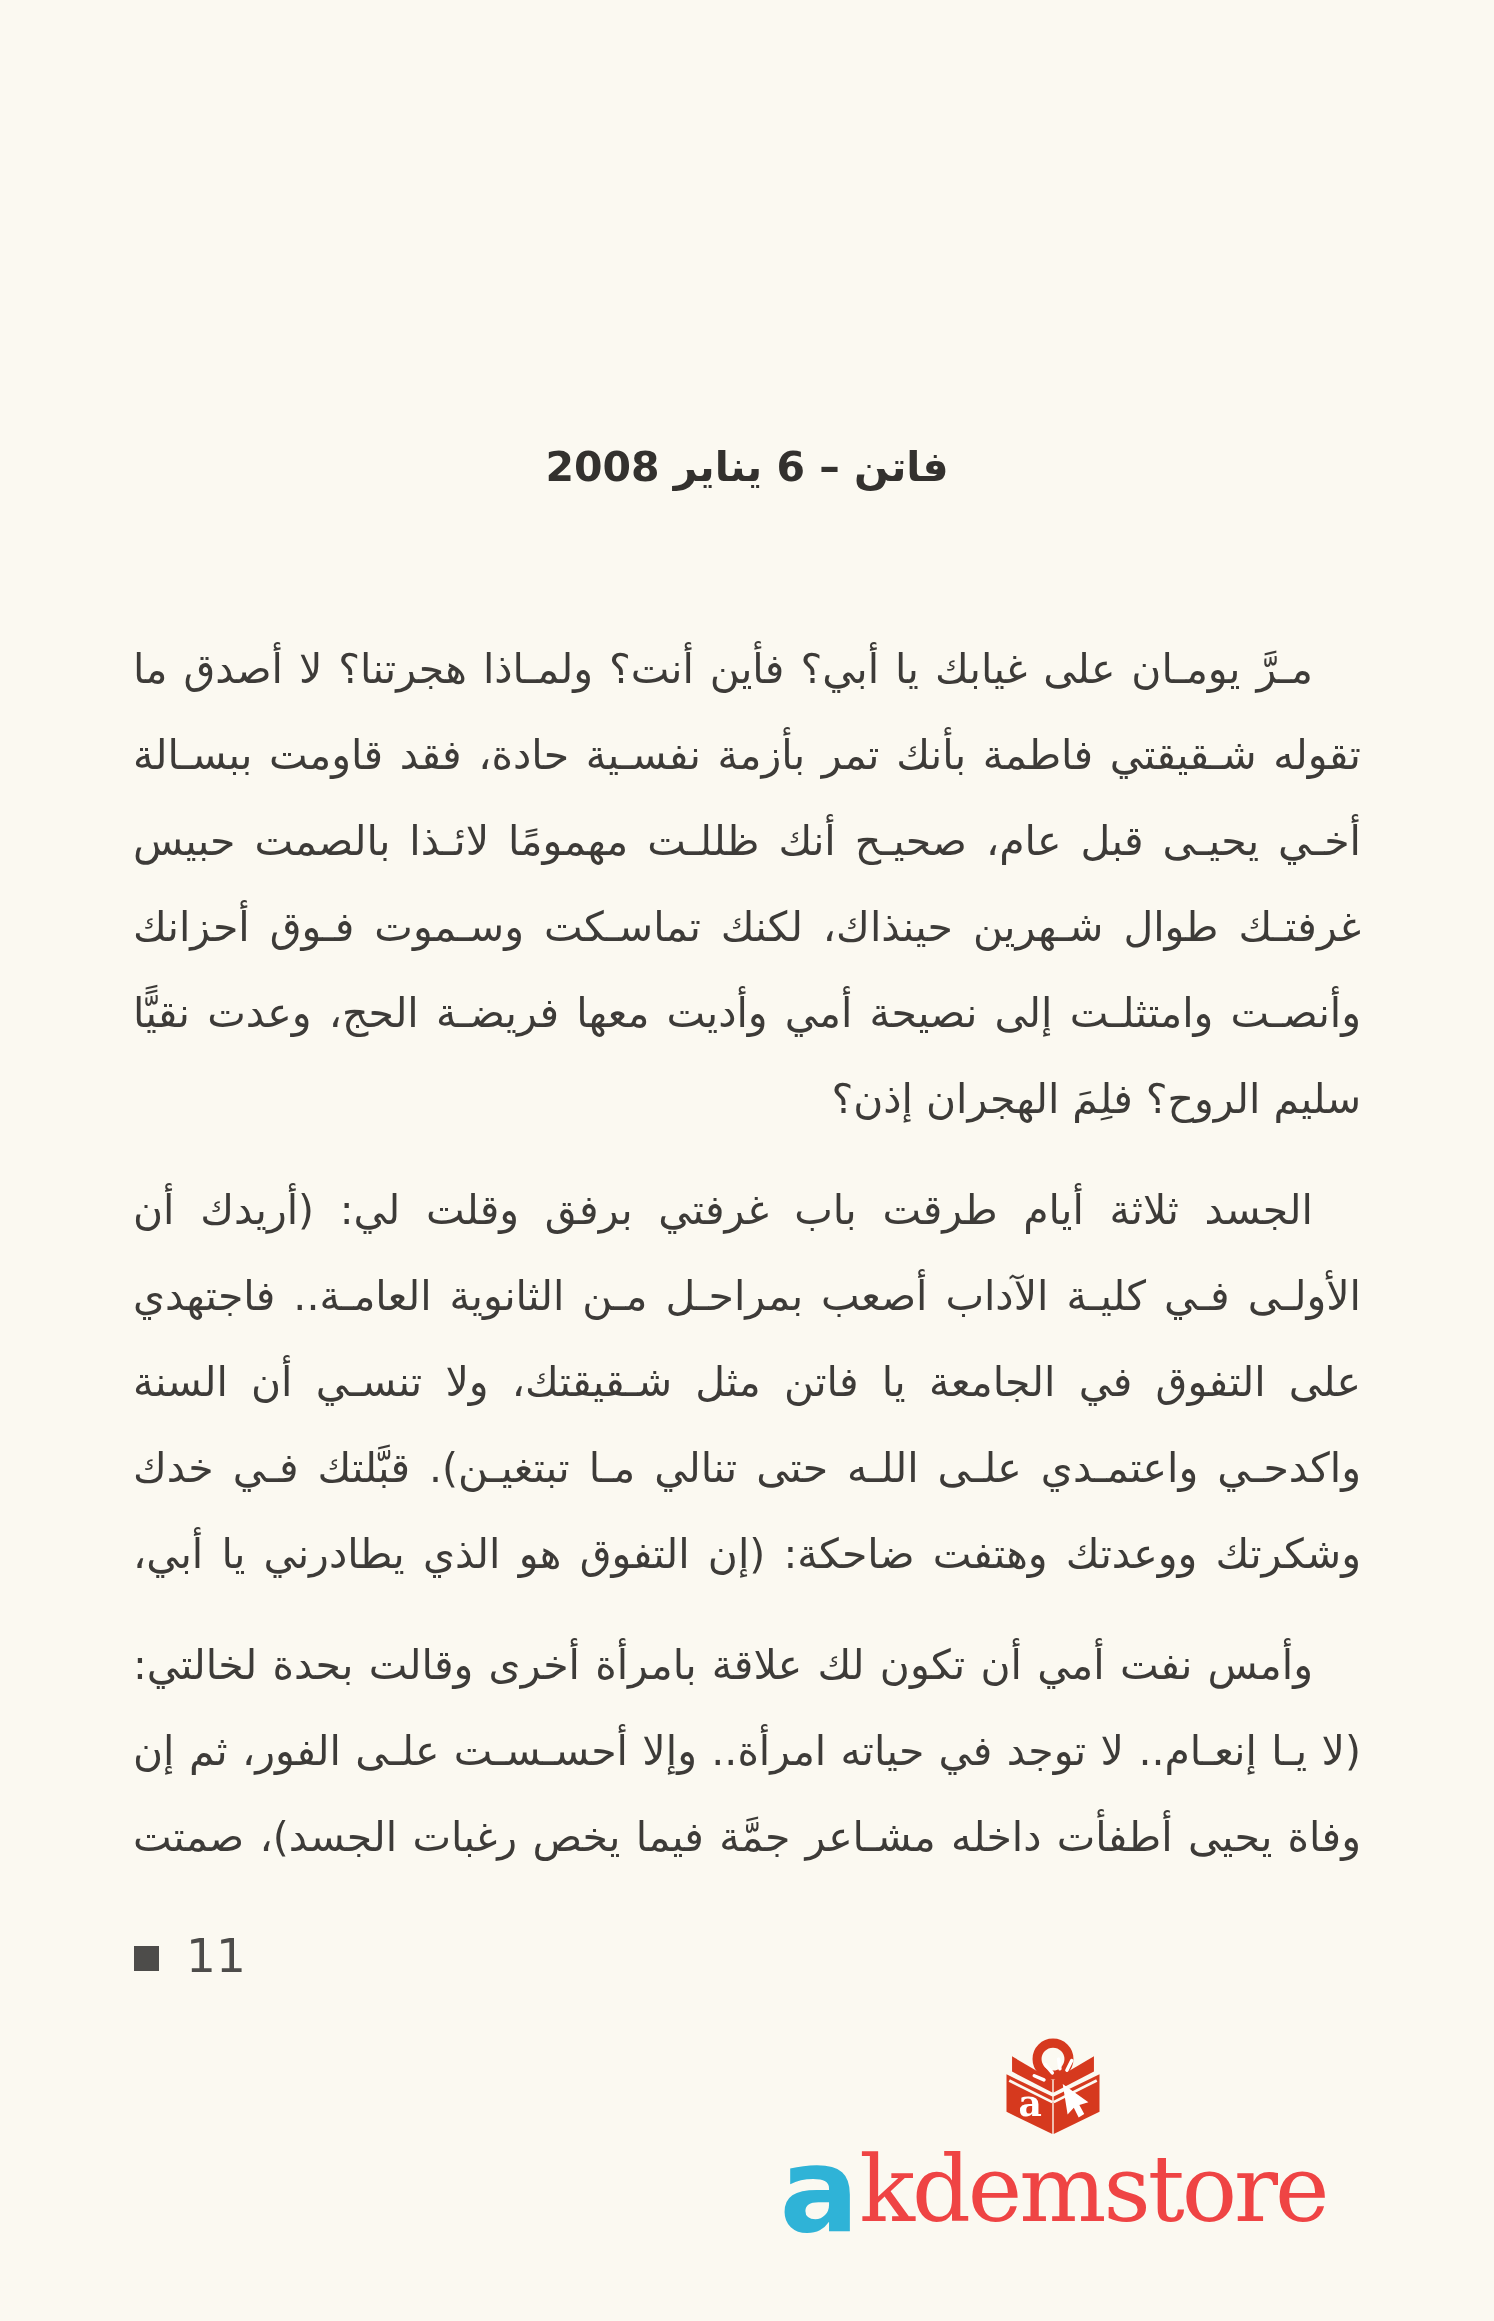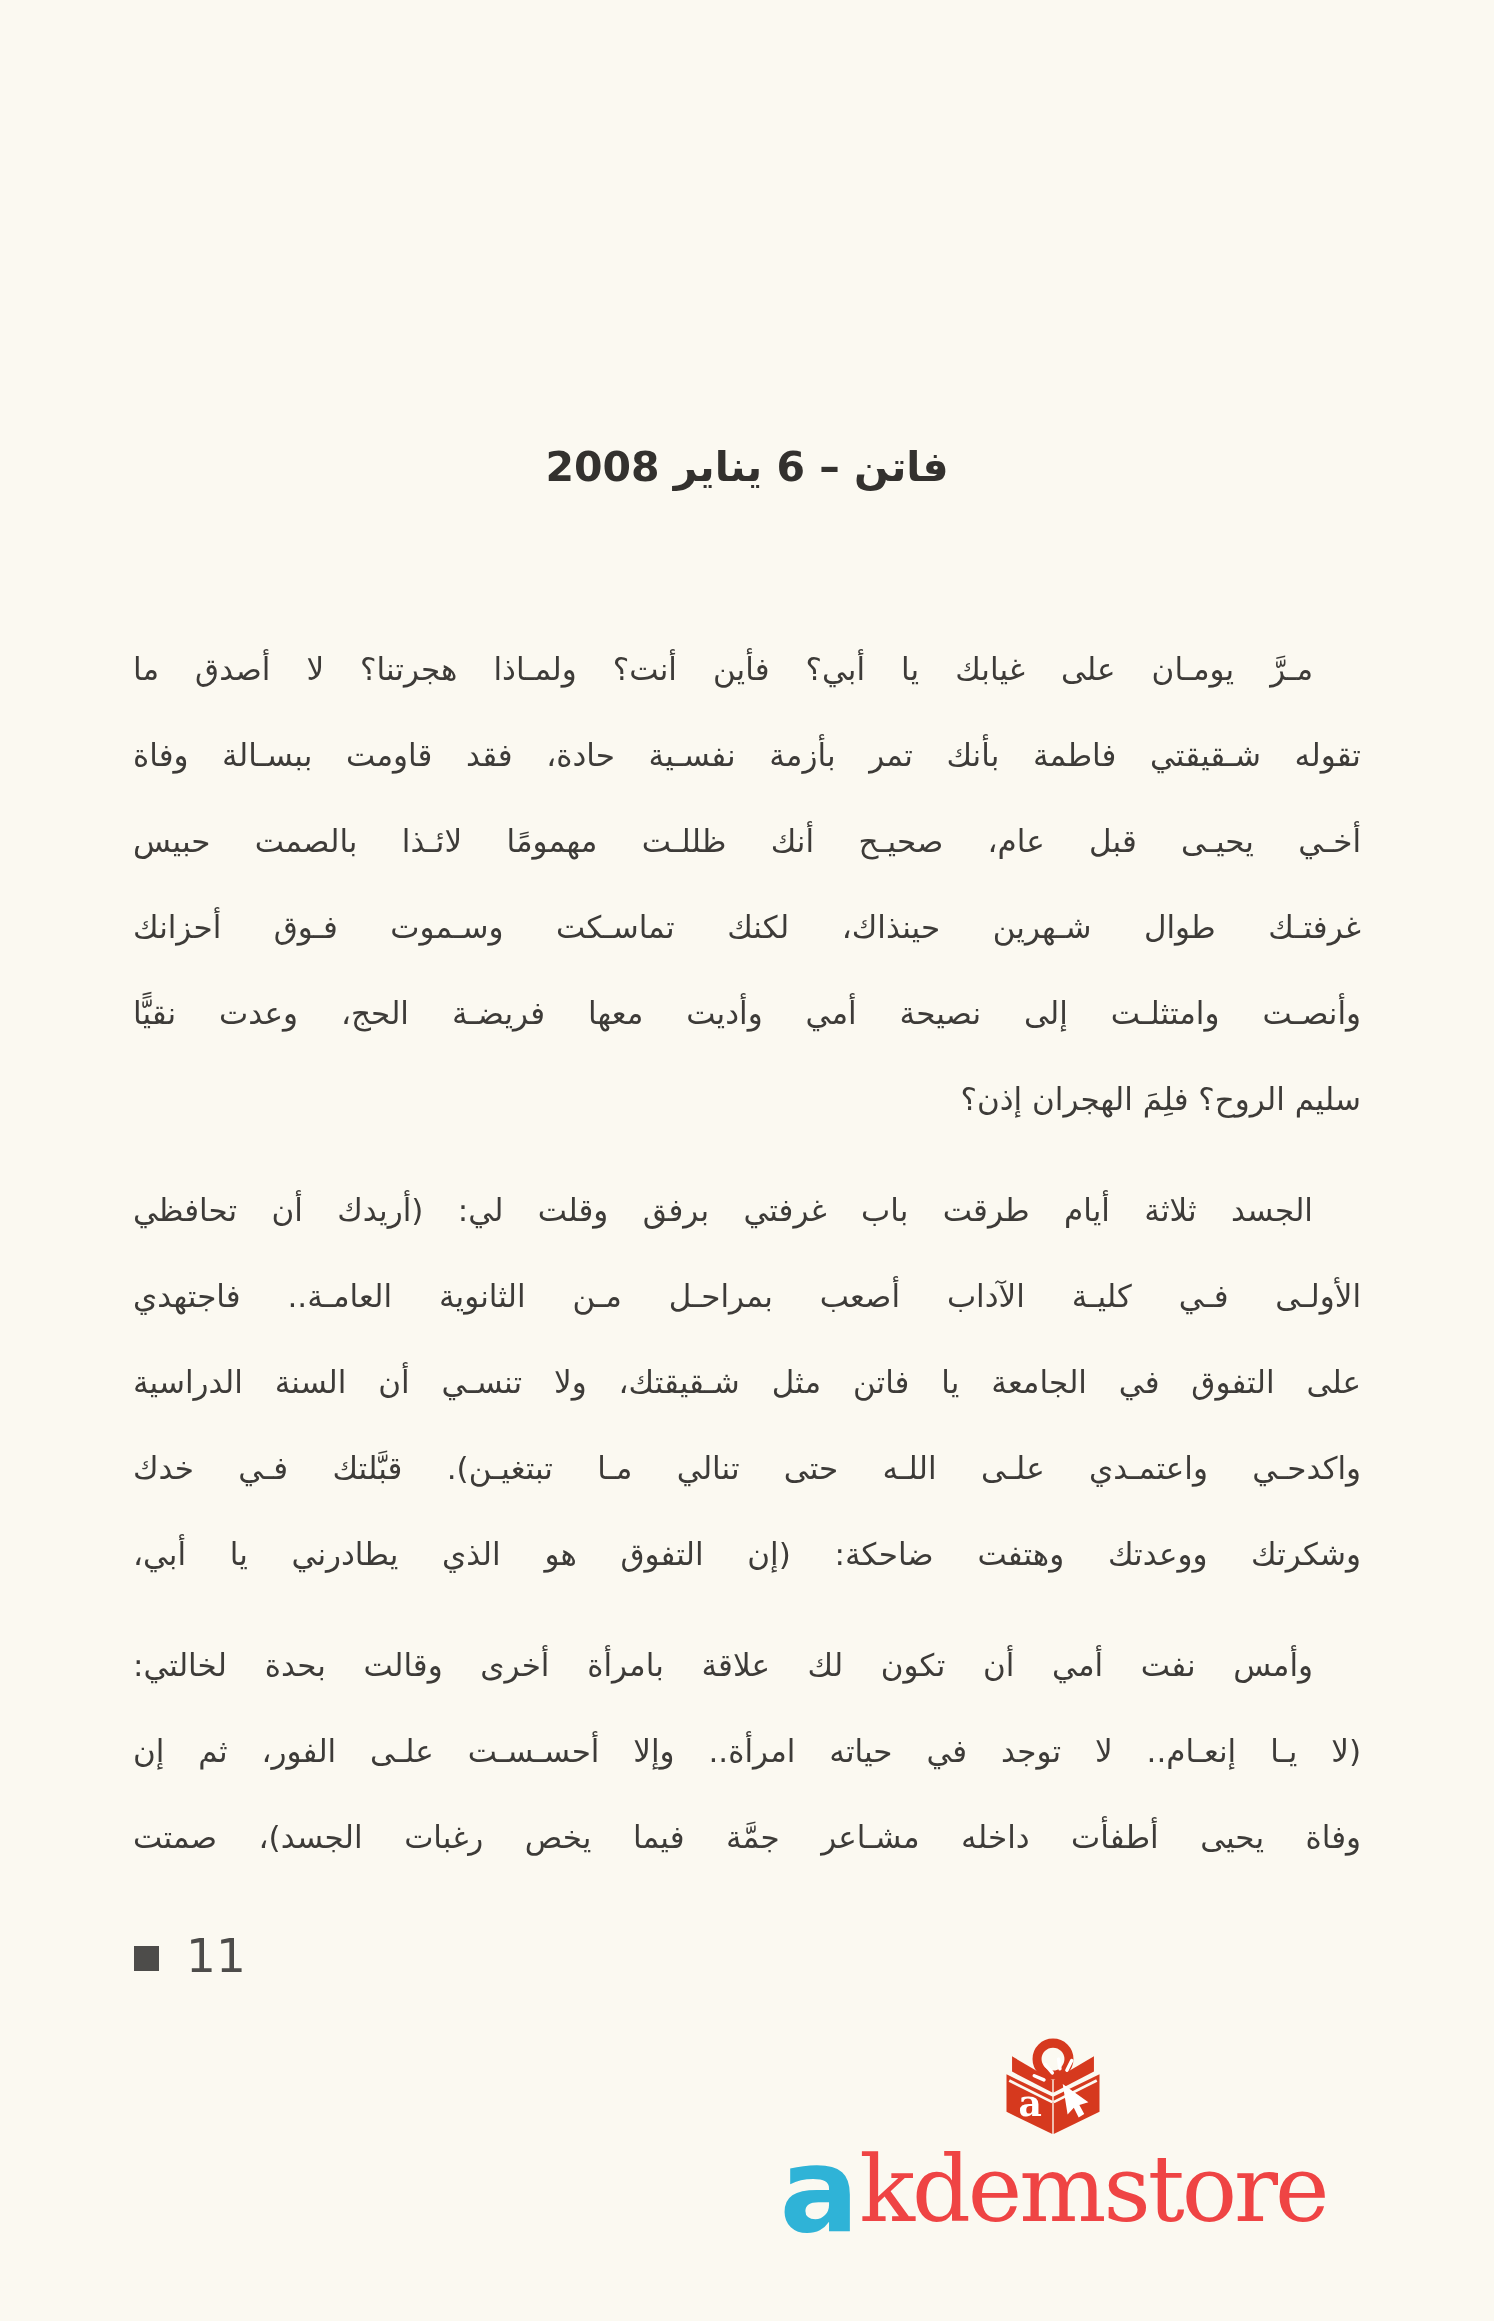--- a/index.html
+++ b/index.html
@@ -14,21 +14,21 @@
     position:absolute;left:133px;right:133px;top:416px;
     direction:rtl;text-align:center;
     font:bold 41px/1.2 "DejaVu Sans",sans-serif;
     color:#33312e;letter-spacing:0;
   }
 
   
   .bodytext{
     position:absolute;left:133px;right:133px;top:626px;
     direction:rtl;color:#3d3b38;
-    font-size:31px;font-family:"DejaVu Sans",sans-serif;
+    font-size:41px;font-family:"DejaVu Sans",sans-serif;
   }
   .para{margin:0;}
   .para + .para{margin-top:25px;}
   .line{
     height:86px;line-height:86px;overflow:hidden;
     text-align:justify;text-align-last:justify;
   }
   .line.indent{padding-right:48px;}
   .line.short{text-align:right;text-align-last:right;}
 

